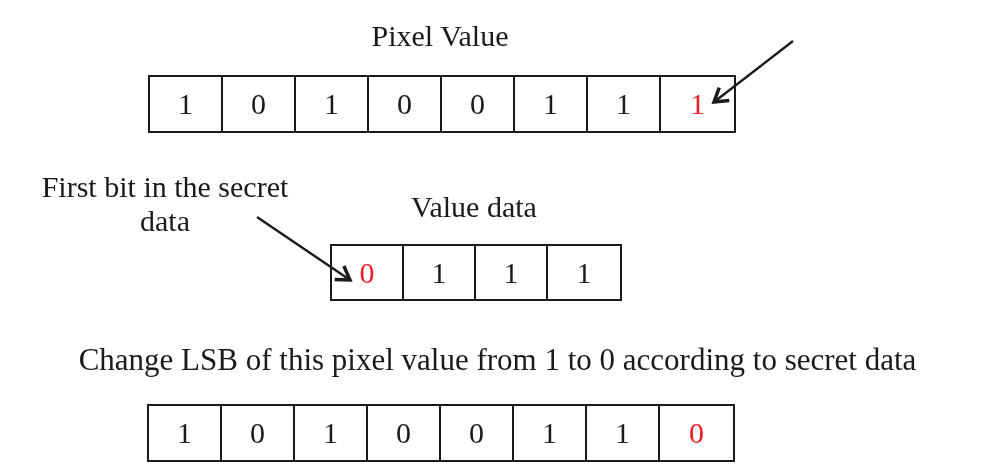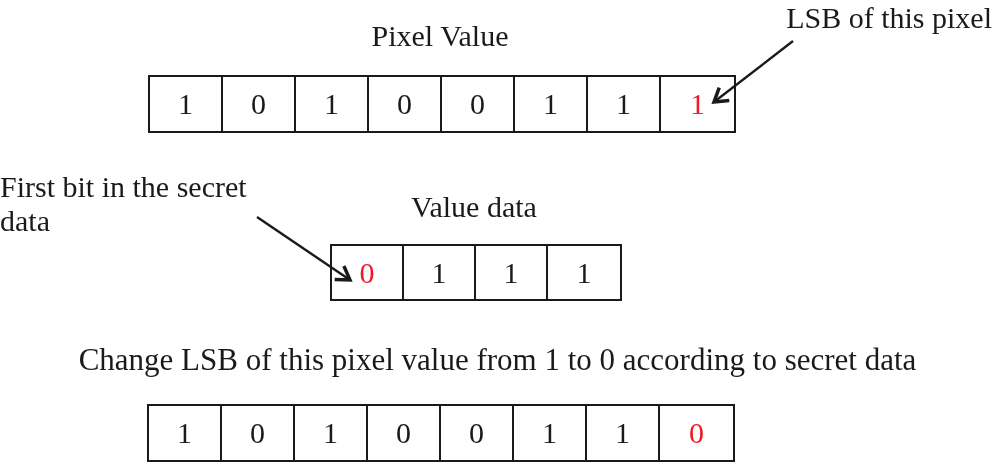--- a/index.html
+++ b/index.html
@@ -15,21 +15,21 @@
   }
   .label {
     position: absolute;
     font-size: 30px;
     line-height: 34px;
     color: var(--ink, #1a1a1a);
     white-space: pre-line;
   }
   .pixel-title   { left: 148px; top: 19px;  width: 584px; text-align: center; }
   .lsb-callout   { left: 700px; top: 1px;   width: 292px; text-align: right; }
-  .secret-callout{ left: 0px;   top: 170px; width: 330px; }
+  .secret-callout{ left: 0px;   top: 170px; width: 330px; text-align: center; }
   .secret-title  { left: 330px; top: 190px; width: 288px; text-align: center; }
   .caption       { left: 0px;   top: 343px; width: 995px; text-align: center; font-size: 31px; }
   .bit-row {
     position: absolute;
     display: flex;
     border: 2px solid var(--ink, #1a1a1a);
     background: #ffffff;
   }
   .row-pixel  { left: 148px; top: 75px;  height: 58px; }
   .row-secret { left: 330px; top: 244px; height: 57px; }
@@ -52,21 +52,20 @@
     pointer-events: none;
   }
 </style>
 </head>
 <body>
 
 <div class="canvas">
 
   <div class="label pixel-title">Pixel Value</div>
 
-  <div class="label lsb-callout">LSB of this pixel</div>
 
   <div class="bit-row row-pixel">
       <div class="cell">1</div>
       <div class="cell">0</div>
       <div class="cell">1</div>
       <div class="cell">0</div>
       <div class="cell">0</div>
       <div class="cell">1</div>
       <div class="cell">1</div>
       <div class="cell red">1</div>

